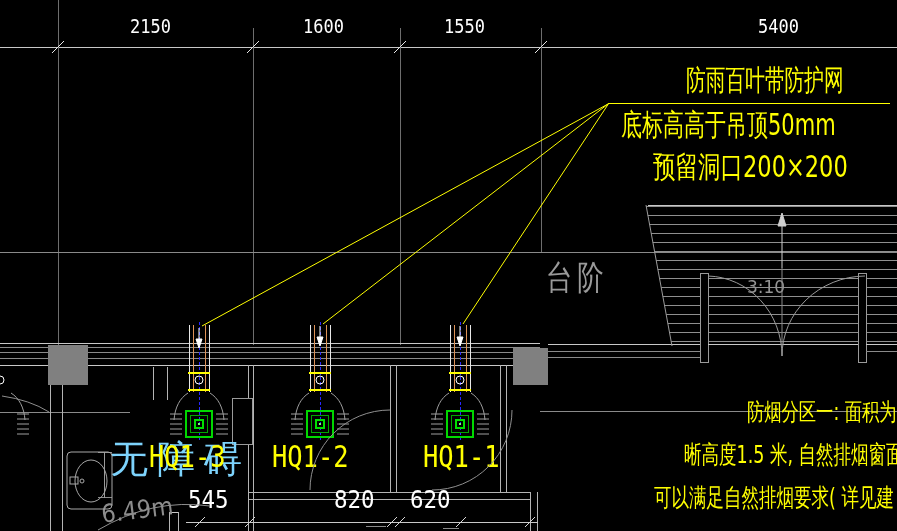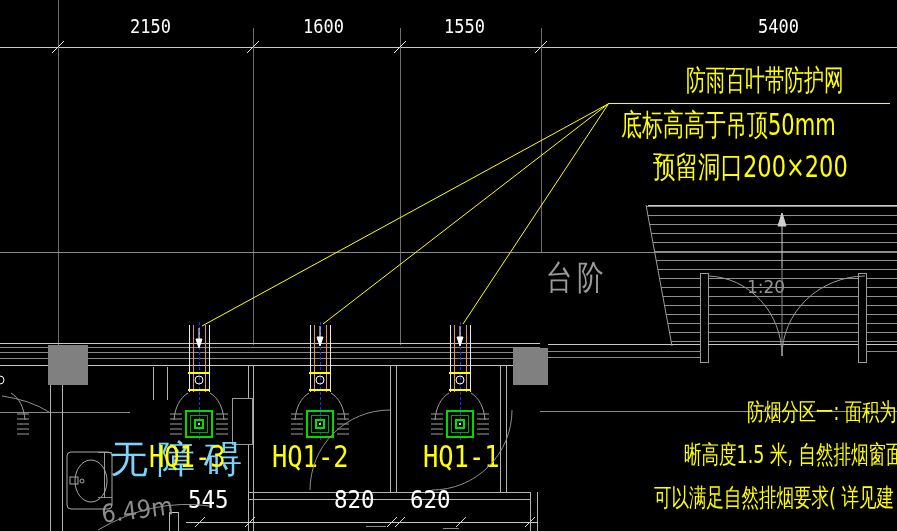--- a/index.html
+++ b/index.html
@@ -48,21 +48,21 @@
 
   <div class="txt yellowtx" style="left:686px;top:66px;font-size:29px;transform:scaleX(.68);">防雨百叶带防护网</div>
   <div class="abs" style="left:608px;top:103px;width:282px;height:1px;background:#ffff00;"></div>
   <div class="txt yellowtx" style="left:621px;top:110px;font-size:30px;transform:scaleX(.70);">底标高高于吊顶50mm</div>
   <div class="txt yellowtx" style="left:653px;top:152px;font-size:30px;transform:scaleX(.75);">预留洞口200×200</div>
 
   <div class="hl bright" style="left:648px;top:205px;width:249px;"></div>
   <div class="stair"></div>
   <div class="jamb" style="left:700px;top:273px;width:7px;height:88px;"></div>
   <div class="jamb" style="left:858px;top:273px;width:7px;height:88px;"></div>
-  <div class="txt graytx" style="left:747px;top:279px;font-size:17px;">1:20</div>
+  <div class="txt graytx" style="left:747px;top:279px;font-size:17px;">3:10</div>
   <div class="txt graytx" style="left:546px;top:260px;font-size:34px;letter-spacing:6px;transform:scaleX(.78);color:#9a9a9a;">台阶</div>
 
   <div class="hl bright" style="left:0;top:343px;width:540px;"></div>
   <div class="hl" style="left:0;top:347px;width:540px;"></div>
   <div class="hl" style="left:0;top:352px;width:540px;"></div>
   <div class="hl" style="left:0;top:358px;width:540px;"></div>
   <div class="hl bright" style="left:0;top:365px;width:540px;"></div>
 
   <div class="hl bright" style="left:548px;top:344px;width:152px;"></div>
   <div class="hl bright" style="left:708px;top:344px;width:150px;"></div>

